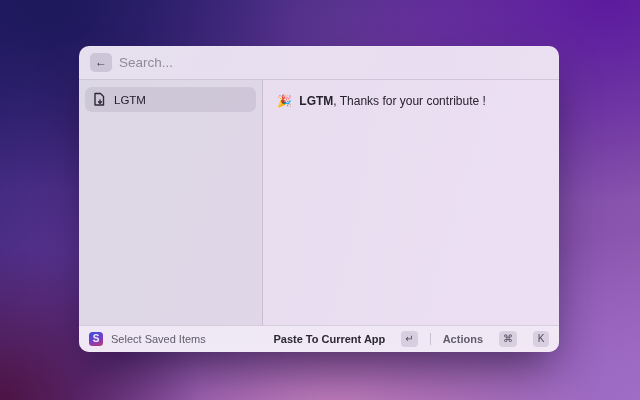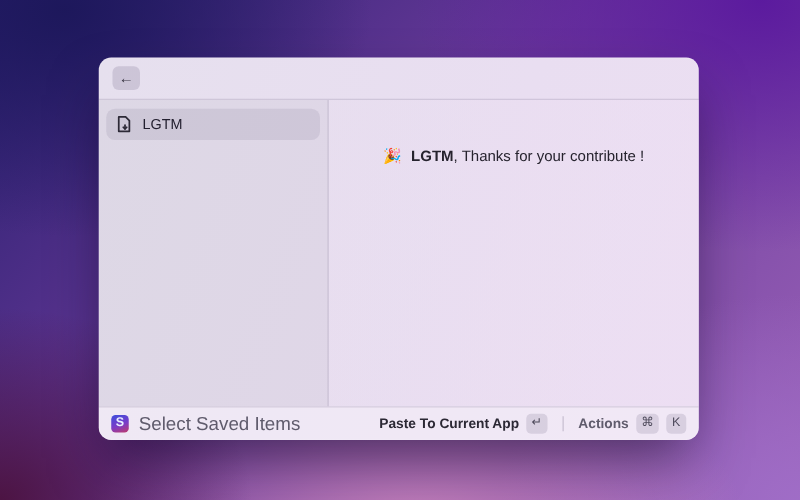--- a/index.html
+++ b/index.html
@@ -57,21 +57,21 @@
     outline: none;
     background: transparent;
     font-size: 13.5px;
     color: #2c2936;
     font-family: "Liberation Sans", sans-serif;
     caret-color: #2c2936;
   }
   .search-input::placeholder { color: #8f8a9c; }
 
   
-  .body { flex: 1; display: flex; min-height: 0; text-align: center; }
+  .body { flex: 1; display: flex; min-height: 0; }
   .sidebar {
     width: 184px;
     flex: 0 0 184px;
     border-right: 1px solid rgba(80,70,105,0.16);
     background: rgba(190,186,202,0.22);
     padding: 7px 6px;
     display: flex;
     flex-direction: column;
     gap: 2px;
   }
@@ -89,21 +89,21 @@
   .doc-icon { width: 14px; height: 15px; flex: 0 0 14px; display: block; }
   .doc-icon path, .doc-icon line { stroke: #2c2936; stroke-width: 1.4; fill: none; stroke-linecap: round; stroke-linejoin: round; }
 
   .main {
     flex: 1;
     padding: 13px 14px;
     background: linear-gradient(100deg, rgba(231,221,238,0.4), rgba(238,222,244,0.55));
     font-size: 12px;
     color: #26232e;
   }
-  .snippet-line { line-height: 16px; margin-top: 24px; }
+  .snippet-line { line-height: 16px; }
   .snippet-emoji { font-size: 12px; margin-right: 4px; }
   .snippet-bold { font-weight: bold; }
 
   
   .footer {
     height: 27px;
     flex: 0 0 27px;
     border-top: 1px solid rgba(80,70,105,0.16);
     background: rgba(248,244,250,0.45);
     display: flex;
@@ -115,23 +115,23 @@
     width: 14px; height: 14px;
     border-radius: 3.5px;
     background: linear-gradient(160deg, #3b4ddc 0%, #7a3cc8 55%, #c03a6a 100%);
     color: #e8f0ff;
     font-size: 10px;
     font-weight: bold;
     line-height: 14px;
     text-align: center;
     flex: 0 0 14px;
   }
-  .footer-label { font-size: 15px; color: #5f5b6c; }
+  .footer-label { font-size: 11px; color: #5f5b6c; }
   .footer-spacer { flex: 1; }
-  .footer-action { display: flex; align-items: center; gap: 6px; cursor: pointer; }
+  .footer-action { display: flex; align-items: center; gap: 16px; cursor: pointer; }
   .primary-action-label { font-size: 11px; font-weight: bold; color: #2b2834; }
   .key-badge {
     min-width: 16px;
     height: 16px;
     padding: 0 4px;
     border-radius: 4px;
     background: rgba(105,95,125,0.18);
     color: #4e4a5b;
     font-size: 10px;
     line-height: 16px;
@@ -140,20 +140,21 @@
   .footer-sep { width: 1px; height: 12px; background: rgba(80,70,105,0.25); margin: 0 4px; }
   .actions-label { font-size: 11px; color: #5f5b6c; font-weight: bold; }
 </style>
 </head>
 <body>
 
 <div class="window">
 
   <div class="header">
     <button class="back-btn">←</button>
+    <input class="search-input" type="text" value="" placeholder="Search..." style="">
   </div>
 
   <div class="body">
     <div class="sidebar">
 
         <div class="side-item selected">
           <svg class="doc-icon" viewBox="0 0 14 15">
             <path d="M3 1.5 H8.5 L11.5 4.5 V13 H3 Z"></path>
             <line x1="8" y1="8" x2="8" y2="11"></line>
             <path d="M6.6 9.8 L8 11.2 L9.4 9.8"></path>

